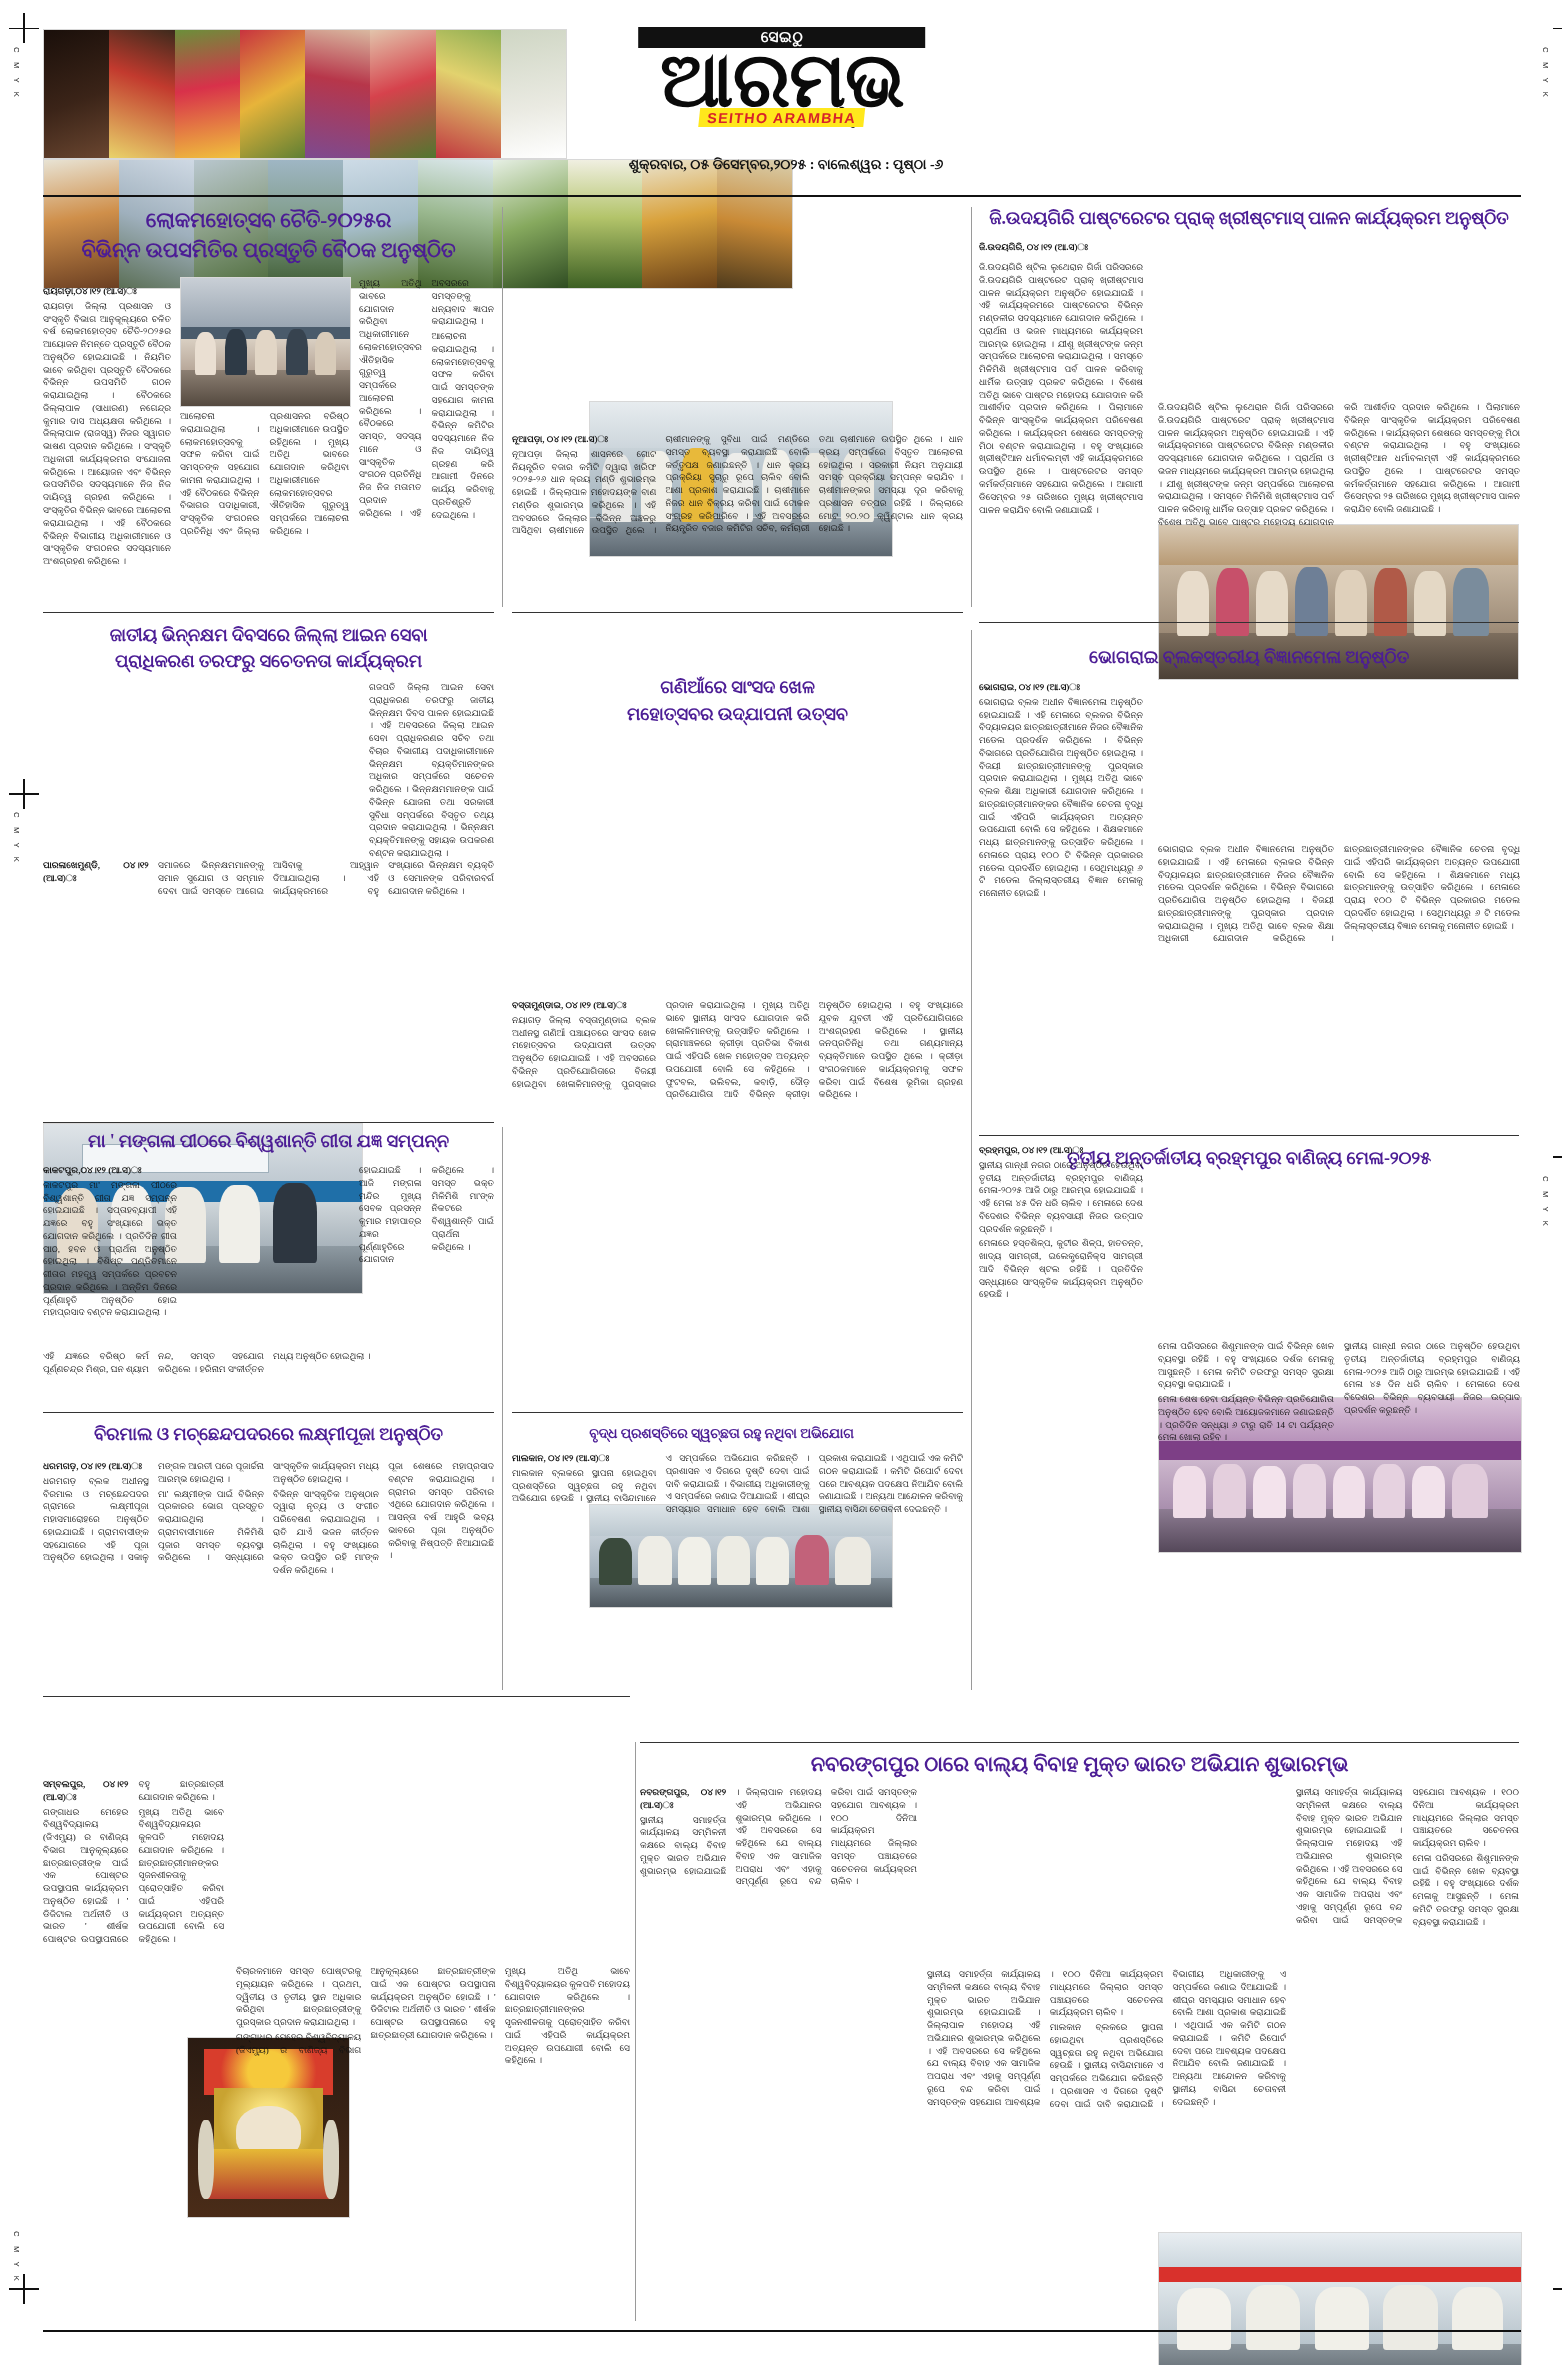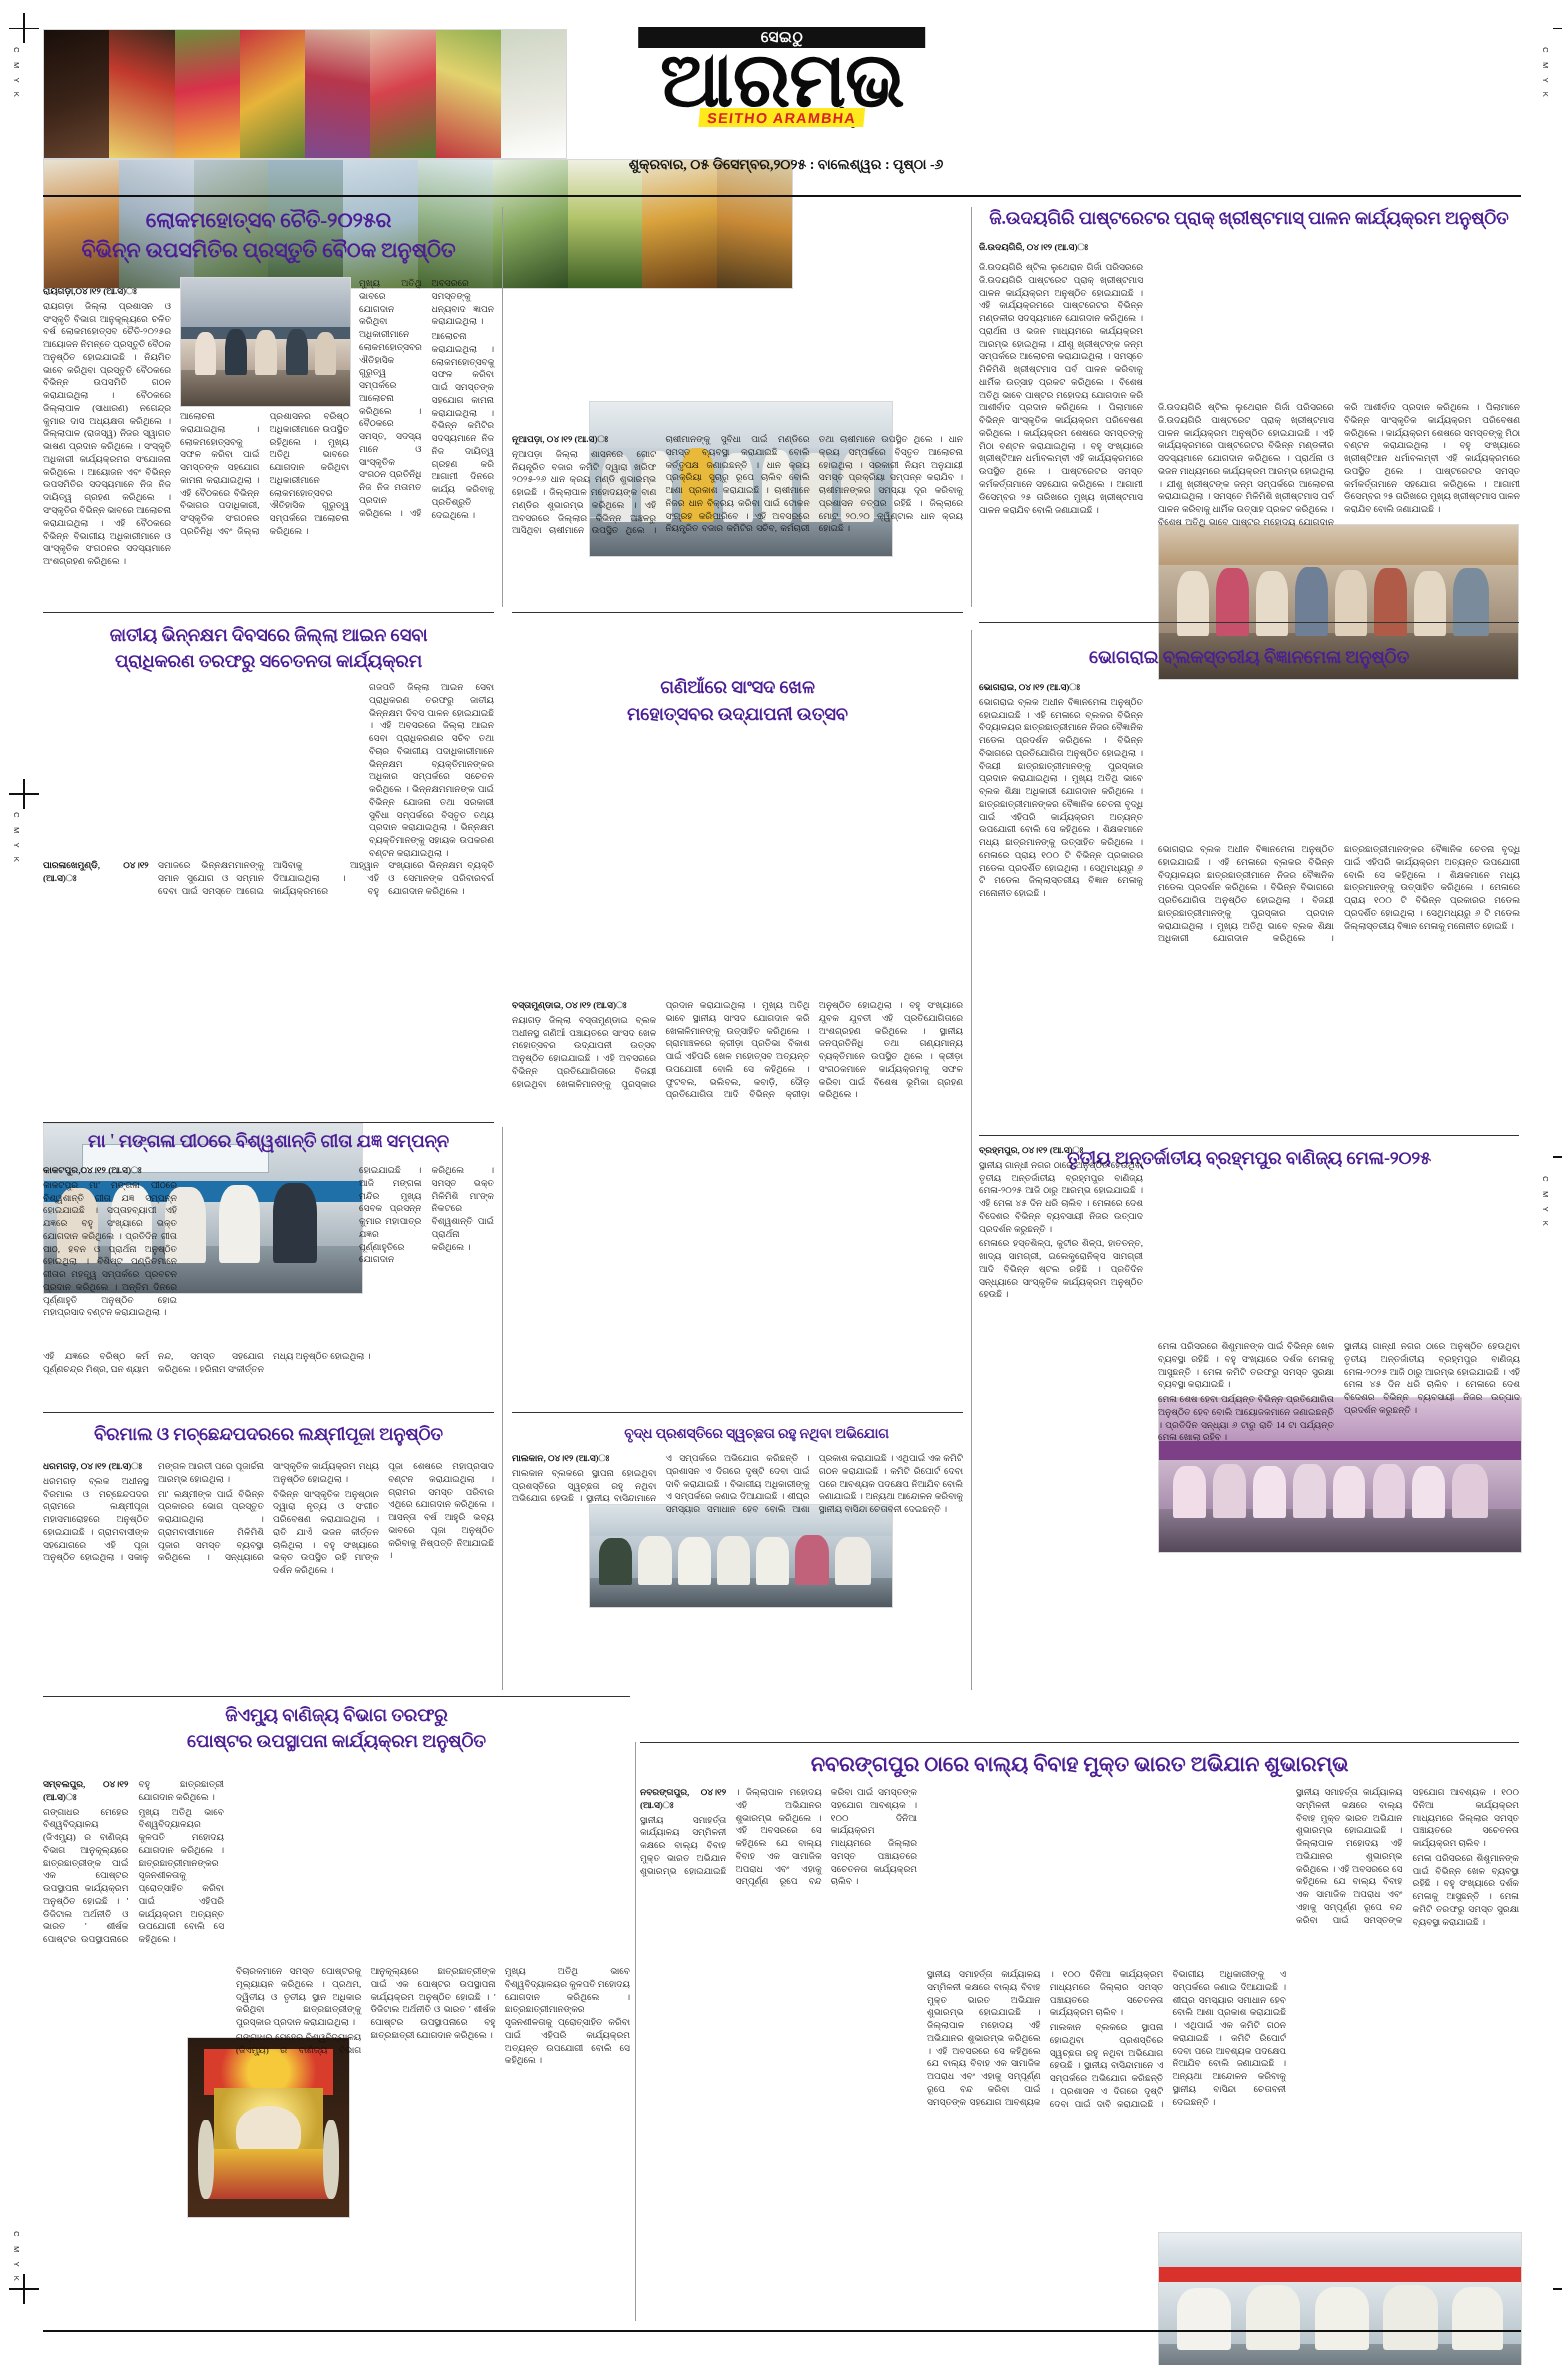--- a/index.html
+++ b/index.html
@@ -365,21 +365,21 @@
       <p><span class="lead">ଧରମଗଡ଼, ୦୪।୧୨ (ଆ.ସ)ଃ</span></p>
       <p>ଧରମଗଡ଼ ବ୍ଲକ ଅଧୀନସ୍ଥ ବିରମାଲ ଓ ମଚ୍ଛେନ୍ଦପଦର ଗ୍ରାମରେ ଲକ୍ଷ୍ମୀପୂଜା ମହାସମାରୋହରେ ଅନୁଷ୍ଠିତ ହୋଇଯାଇଛି । ଗ୍ରାମବାସୀଙ୍କ ସହଯୋଗରେ ଏହି ପୂଜା ଅନୁଷ୍ଠିତ ହୋଇଥିଲା । ସକାଳୁ ମଙ୍ଗଳ ଆରତୀ ପରେ ପୂଜାର୍ଚ୍ଚନା ଆରମ୍ଭ ହୋଇଥିଲା ।</p>
       <p>ମା' ଲକ୍ଷ୍ମୀଙ୍କ ପାଇଁ ବିଭିନ୍ନ ପ୍ରକାରର ଭୋଗ ପ୍ରସ୍ତୁତ କରାଯାଇଥିଲା । ଗ୍ରାମବାସୀମାନେ ମିଳିମିଶି ପୂଜାର ସମସ୍ତ ବ୍ୟବସ୍ଥା କରିଥିଲେ । ସନ୍ଧ୍ୟାରେ ସାଂସ୍କୃତିକ କାର୍ଯ୍ୟକ୍ରମ ମଧ୍ୟ ଅନୁଷ୍ଠିତ ହୋଇଥିଲା ।</p>
       <p>ବିଭିନ୍ନ ସାଂସ୍କୃତିକ ଅନୁଷ୍ଠାନ ଦ୍ୱାରା ନୃତ୍ୟ ଓ ସଂଗୀତ ପରିବେଷଣ କରାଯାଇଥିଲା । ରାତି ଯାଏଁ ଭଜନ କୀର୍ତ୍ତନ ଚାଲିଥିଲା । ବହୁ ସଂଖ୍ୟାରେ ଭକ୍ତ ଉପସ୍ଥିତ ରହି ମା'ଙ୍କ ଦର୍ଶନ କରିଥିଲେ ।</p>
       <p>ପୂଜା ଶେଷରେ ମହାପ୍ରସାଦ ବଣ୍ଟନ କରାଯାଇଥିଲା । ଗ୍ରାମର ସମସ୍ତ ପରିବାର ଏଥିରେ ଯୋଗଦାନ କରିଥିଲେ । ଆସନ୍ତା ବର୍ଷ ଆହୁରି ଭବ୍ୟ ଭାବରେ ପୂଜା ଅନୁଷ୍ଠିତ କରିବାକୁ ନିଷ୍ପତ୍ତି ନିଆଯାଇଛି ।</p>
     </div>
   </div>
 
   <div class="hline" style="left:512px;top:1412px;width:451px;"></div>
 
-  <div class="block" style="left:531px;top:1425px;width:451px;">
+  <div class="block" style="left:496px;top:1425px;width:451px;">
     <div class="hl hl-sm">ବୃଦ୍ଧ ପ୍ରଶସ୍ତିରେ ସ୍ୱଚ୍ଛତା ରହୁ ନଥିବା ଅଭିଯୋଗ</div>
   </div>
 
   <div class="block" style="left:512px;top:1452px;width:451px;height:246px;overflow:hidden;">
     <div class="body cols3">
       <p><span class="lead">ମାଲକାନ, ୦୪।୧୨ (ଆ.ସ)ଃ</span></p>
       <p>ମାଲକାନ ବ୍ଲକରେ ସ୍ଥାପନା ହୋଇଥିବା ପ୍ରଶସ୍ତିରେ ସ୍ୱଚ୍ଛତା ରହୁ ନଥିବା ଅଭିଯୋଗ ହେଉଛି । ସ୍ଥାନୀୟ ବାସିନ୍ଦାମାନେ ଏ ସମ୍ପର୍କରେ ଅଭିଯୋଗ କରିଛନ୍ତି । ପ୍ରଶାସନ ଏ ଦିଗରେ ଦୃଷ୍ଟି ଦେବା ପାଇଁ ଦାବି କରାଯାଇଛି । ବିଭାଗୀୟ ଅଧିକାରୀଙ୍କୁ ଏ ସମ୍ପର୍କରେ ଜଣାଇ ଦିଆଯାଇଛି । ଶୀଘ୍ର ସମସ୍ୟାର ସମାଧାନ ହେବ ବୋଲି ଆଶା ପ୍ରକାଶ କରାଯାଇଛି । ଏଥିପାଇଁ ଏକ କମିଟି ଗଠନ କରାଯାଇଛି । କମିଟି ରିପୋର୍ଟ ଦେବା ପରେ ଆବଶ୍ୟକ ପଦକ୍ଷେପ ନିଆଯିବ ବୋଲି ଜଣାଯାଇଛି । ଅନ୍ୟଥା ଆନ୍ଦୋଳନ କରିବାକୁ ସ୍ଥାନୀୟ ବାସିନ୍ଦା ଚେତାବନୀ ଦେଇଛନ୍ତି ।</p>
     </div>
   </div>
 
@@ -410,24 +410,20 @@
   <div class="block" style="left:1158px;top:1340px;width:362px;height:359px;overflow:hidden;">
     <div class="body cols2">
       <p>ମେଳା ପରିସରରେ ଶିଶୁମାନଙ୍କ ପାଇଁ ବିଭିନ୍ନ ଖେଳ ବ୍ୟବସ୍ଥା ରହିଛି । ବହୁ ସଂଖ୍ୟାରେ ଦର୍ଶକ ମେଳାକୁ ଆସୁଛନ୍ତି । ମେଳା କମିଟି ତରଫରୁ ସମସ୍ତ ସୁରକ୍ଷା ବ୍ୟବସ୍ଥା କରାଯାଇଛି ।</p>
       <p>ମେଳା ଶେଷ ହେବା ପର୍ଯ୍ୟନ୍ତ ବିଭିନ୍ନ ପ୍ରତିଯୋଗିତା ଅନୁଷ୍ଠିତ ହେବ ବୋଲି ଆୟୋଜକମାନେ ଜଣାଇଛନ୍ତି । ପ୍ରତିଦିନ ସନ୍ଧ୍ୟା ୬ ଟାରୁ ରାତି 14 ଟା ପର୍ଯ୍ୟନ୍ତ ମେଳା ଖୋଲା ରହିବ ।</p>
       <p>ସ୍ଥାନୀୟ ଗାନ୍ଧୀ ନଗର ଠାରେ ଅନୁଷ୍ଠିତ ହେଉଥିବା ତୃତୀୟ ଅନ୍ତର୍ଜାତୀୟ ବ୍ରହ୍ମପୁର ବାଣିଜ୍ୟ ମେଳା-୨୦୨୫ ଆଜି ଠାରୁ ଆରମ୍ଭ ହୋଇଯାଇଛି । ଏହି ମେଳା ୪୫ ଦିନ ଧରି ଚାଲିବ । ମେଳାରେ ଦେଶ ବିଦେଶର ବିଭିନ୍ନ ବ୍ୟବସାୟୀ ନିଜର ଉତ୍ପାଦ ପ୍ରଦର୍ଶନ କରୁଛନ୍ତି ।</p>
     </div>
   </div>
 
   <div class="hline" style="left:43px;top:1696px;width:587px;"></div>
 
-  <div class="block" style="left:43px;top:1704px;width:587px;">
-    <div class="hl hl-lg">ଜିଏମ୍ୟୁ ବାଣିଜ୍ୟ ବିଭାଗ ତରଫରୁ</div>
-    <div class="hl hl-lg" style="margin-top:3.1px;">ପୋଷ୍ଟର ଉପସ୍ଥାପନା କାର୍ଯ୍ୟକ୍ରମ ଅନୁଷ୍ଠିତ</div>
-  </div>
 
   <div class="block" style="left:43px;top:1778px;width:181px;height:543px;overflow:hidden;">
     <div class="body cols2">
       <p><span class="lead">ସମ୍ବଲପୁର, ୦୪।୧୨ (ଆ.ସ)ଃ</span></p>
       <p>ଗଙ୍ଗାଧର ମେହେର ବିଶ୍ୱବିଦ୍ୟାଳୟ (ଜିଏମ୍ୟୁ) ର ବାଣିଜ୍ୟ ବିଭାଗ ଆନୁକୂଲ୍ୟରେ ଛାତ୍ରଛାତ୍ରୀଙ୍କ ପାଇଁ ଏକ ପୋଷ୍ଟର ଉପସ୍ଥାପନା କାର୍ଯ୍ୟକ୍ରମ ଅନୁଷ୍ଠିତ ହୋଇଛି । ' ଡିଜିଟାଲ ଅର୍ଥନୀତି ଓ ଭାରତ ' ଶୀର୍ଷକ ପୋଷ୍ଟର ଉପସ୍ଥାପନାରେ ବହୁ ଛାତ୍ରଛାତ୍ରୀ ଯୋଗଦାନ କରିଥିଲେ ।</p>
       <p>ମୁଖ୍ୟ ଅତିଥି ଭାବେ ବିଶ୍ୱବିଦ୍ୟାଳୟର କୁଳପତି ମହୋଦୟ ଯୋଗଦାନ କରିଥିଲେ । ଛାତ୍ରଛାତ୍ରୀମାନଙ୍କର ସୃଜନଶୀଳତାକୁ ପ୍ରୋତ୍ସାହିତ କରିବା ପାଇଁ ଏହିପରି କାର୍ଯ୍ୟକ୍ରମ ଅତ୍ୟନ୍ତ ଉପଯୋଗୀ ବୋଲି ସେ କହିଥିଲେ ।</p>
     </div>
   </div>
 
   <div class="block" style="left:236px;top:1965px;width:394px;height:353px;overflow:hidden;">

